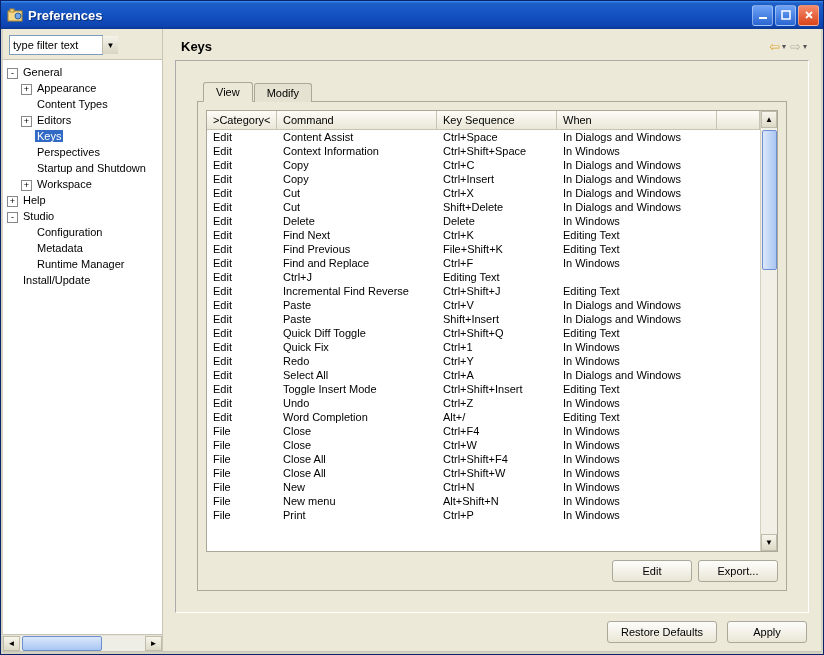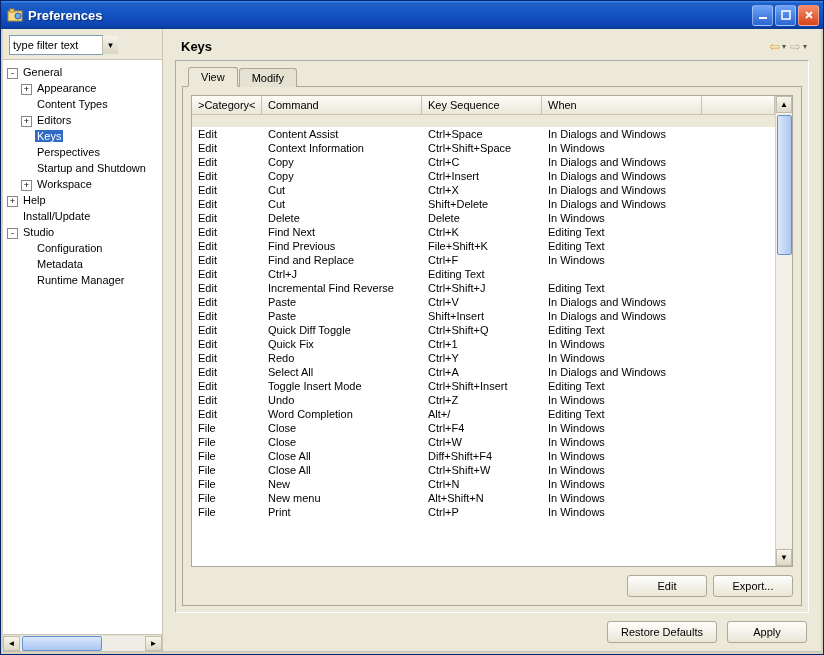--- a/index.html
+++ b/index.html
@@ -84,21 +84,21 @@
   .head h1 { font-size: 13px; font-weight: bold; margin: 0; flex: 1; color: #000; }
   .nav-arrows { display:flex; gap:4px; align-items:center; }
   .nav-arrow { font-size: 13px; }
   .nav-arrow.left { color:#e0a63a; }
   .nav-arrow.right { color:#b8b5a5; }
   .nav-dd { font-size:8px; color:#555; margin-left:-2px; }
 
   .panel-wrap { flex:1; padding: 0 12px 8px 12px; display:flex; flex-direction:column; min-height:0; }
   .group {
     flex:1; border: 1px inset #fff; background:#ece9d8;
-    display:flex; flex-direction:column; padding: 6px; min-height:0;
+    display:flex; flex-direction:column; padding: 21px; min-height:0;
   }
   .tabs { display:flex; padding-left:6px; position:relative; z-index:1; }
   .tab {
     padding: 3px 12px 3px 12px;
     background:#ece9d8;
     border:1px solid #aca899; border-bottom:none;
     border-radius: 3px 3px 0 0;
     margin-right:1px;
     position: relative;
     color:#000;
@@ -107,21 +107,21 @@
   .tab:not(.active){ background:#e5e2d1; top:1px;}
   .inner-panel {
     flex:1; border:1px solid #aca899; background:#ece9d8;
     display:flex; flex-direction:column; padding:8px; min-height:0;
   }
 
   .table-wrap {
     flex:1; border:1px solid #aca899; display:flex; min-height:0;
     position: relative;
   }
-  .table-scroll { flex:1; overflow:hidden; display:flex; flex-direction:column;gap:12px; }
+  .table-scroll { flex:1; overflow:hidden; display:flex; flex-direction:column; }
   .thead {
     display:grid;
     grid-template-columns: 70px 160px 120px 160px 1fr;
     background: linear-gradient(#fdfcf7,#eae7d8);
     border-bottom:1px solid #c8c4b3;
   }
   .thead .th {
     padding:3px 6px; border-right:1px solid #c8c4b3;
     color:#000; font-weight:normal;
   }
@@ -207,26 +207,26 @@
               <li><span class="tt">-</span><span class="node-label">General</span><ul>
                   <li><span class="tt">+</span><span class="node-label">Appearance</span></li>
                   <li><span class="tt blank"></span><span class="node-label">Content Types</span></li>
                   <li><span class="tt">+</span><span class="node-label">Editors</span></li>
                   <li><span class="tt blank"></span><span class="node-label selected">Keys</span></li>
                   <li><span class="tt blank"></span><span class="node-label">Perspectives</span></li>
                   <li><span class="tt blank"></span><span class="node-label">Startup and Shutdown</span></li>
                   <li><span class="tt">+</span><span class="node-label">Workspace</span></li>
                 </ul></li>
               <li><span class="tt">+</span><span class="node-label">Help</span></li>
-              <li><span class="tt blank"></span><span class="node-label">Install/Update</span></li>
               <li><span class="tt">-</span><span class="node-label">Studio</span><ul>
                   <li><span class="tt blank"></span><span class="node-label">Configuration</span></li>
                   <li><span class="tt blank"></span><span class="node-label">Metadata</span></li>
                   <li><span class="tt blank"></span><span class="node-label">Runtime Manager</span></li>
                 </ul></li>
+              <li><span class="tt blank"></span><span class="node-label">Install/Update</span></li>
             </ul>
           </div>
         <div class="hscroll">
           <div class="arrow">◄</div>
           <div class="track">
               <div class="thumb"></div>
             </div>
           <div class="arrow">►</div>
         </div>
       </div>
@@ -415,21 +415,21 @@
                       <div class="row">
                         <div class="td">File</div>
                         <div class="td">Close</div>
                         <div class="td">Ctrl+W</div>
                         <div class="td">In Windows</div>
                         <div class="td"></div>
                       </div>
                       <div class="row">
                         <div class="td">File</div>
                         <div class="td">Close All</div>
-                        <div class="td">Diff+Shift+F4</div>
+                        <div class="td">Ctrl+Shift+F4</div>
                         <div class="td">In Windows</div>
                         <div class="td"></div>
                       </div>
                       <div class="row">
                         <div class="td">File</div>
                         <div class="td">Close All</div>
                         <div class="td">Ctrl+Shift+W</div>
                         <div class="td">In Windows</div>
                         <div class="td"></div>
                       </div>

